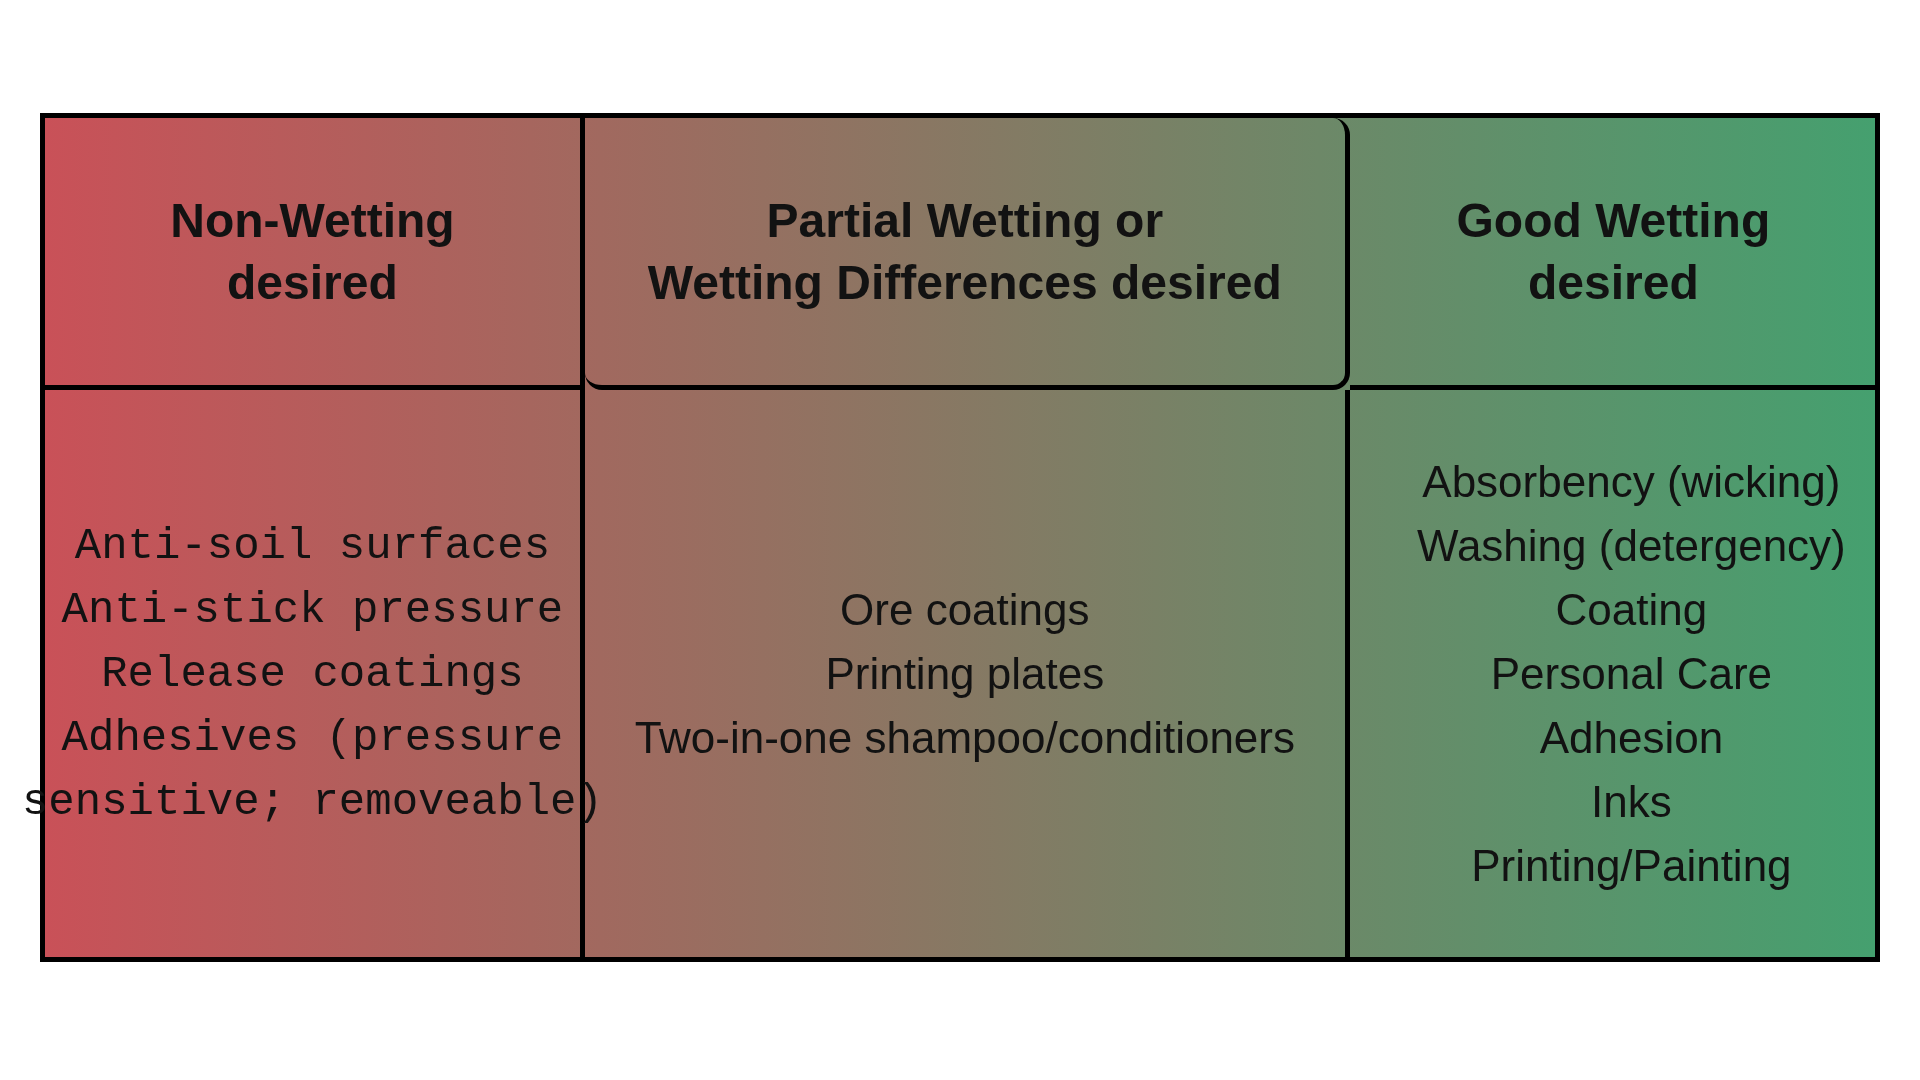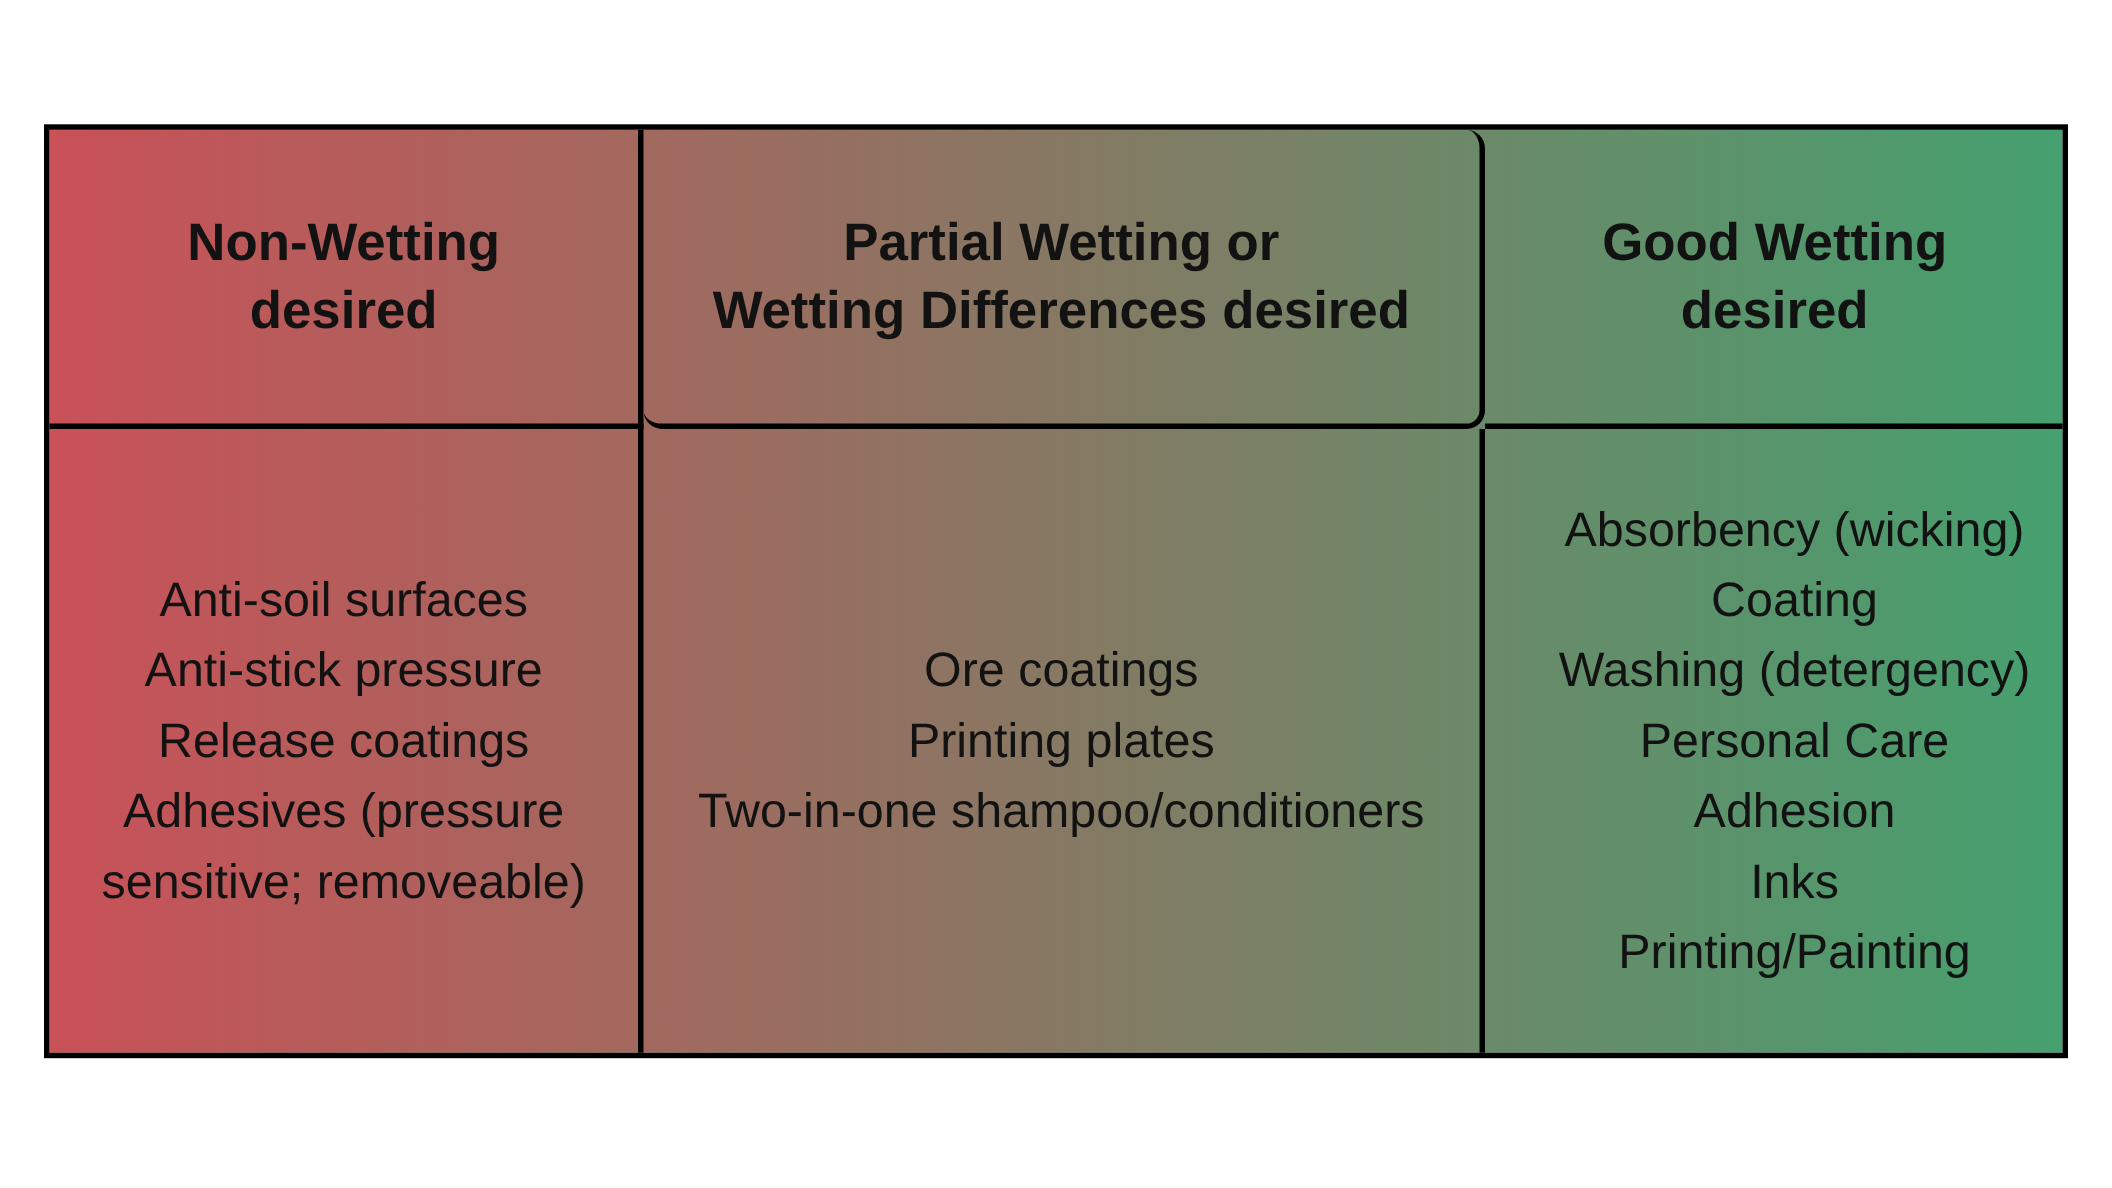--- a/index.html
+++ b/index.html
@@ -59,36 +59,36 @@
     </div>
     <div class="cell head colsep" style="color: rgb(18, 18, 18); border-radius: 17px;">
       <div>Partial Wetting or</div>
       <div>Wetting Differences desired</div>
     </div>
     <div class="cell head" style="color: rgb(18, 18, 18); padding-left: 12px;">
       <div>Good Wetting</div>
       <div>desired</div>
     </div>
 
-    <div class="cell body colsep" style="color: rgb(18, 18, 18);">
+    <div class="cell body colsep" style="color: rgb(18, 18, 18); font-family: Liberation Mono, monospace;">
       <div>Anti-soil surfaces</div>
       <div>Anti-stick pressure</div>
       <div>Release coatings</div>
       <div>Adhesives (pressure</div>
       <div>sensitive; removeable)</div>
     </div>
     <div class="cell body colsep" style="color: rgb(18, 18, 18);">
       <div>Ore coatings</div>
       <div>Printing plates</div>
       <div>Two-in-one shampoo/conditioners</div>
     </div>
     <div class="cell body" style="color: rgb(18, 18, 18); padding-left: 48px;">
       <div>Absorbency (wicking)</div>
+      <div>Washing (detergency)</div>
       <div>Coating</div>
-      <div>Washing (detergency)</div>
       <div>Personal Care</div>
       <div>Adhesion</div>
       <div>Inks</div>
       <div>Printing/Painting</div>
     </div>
 
   </div>
 </div>
 
 </body></html>

